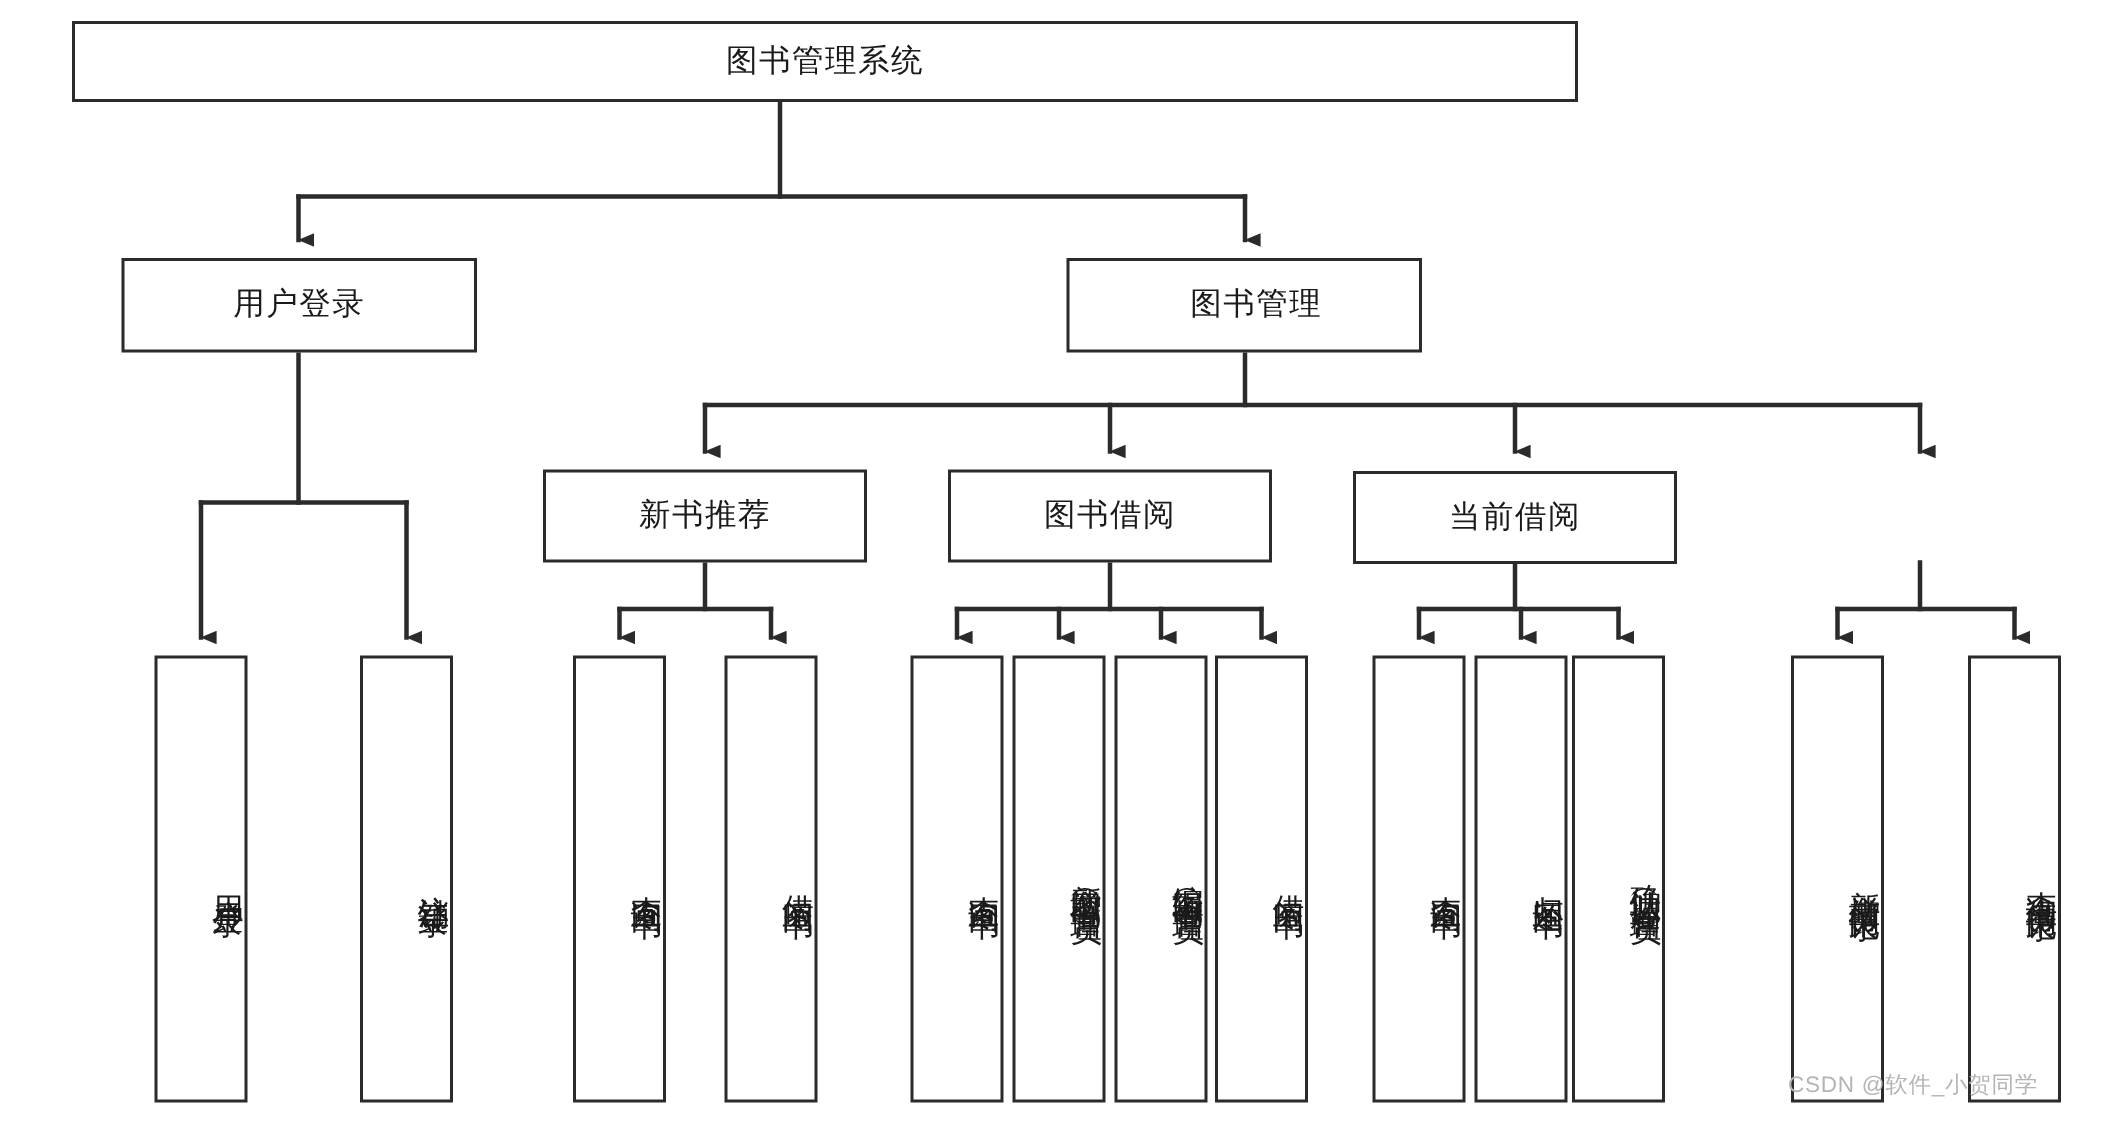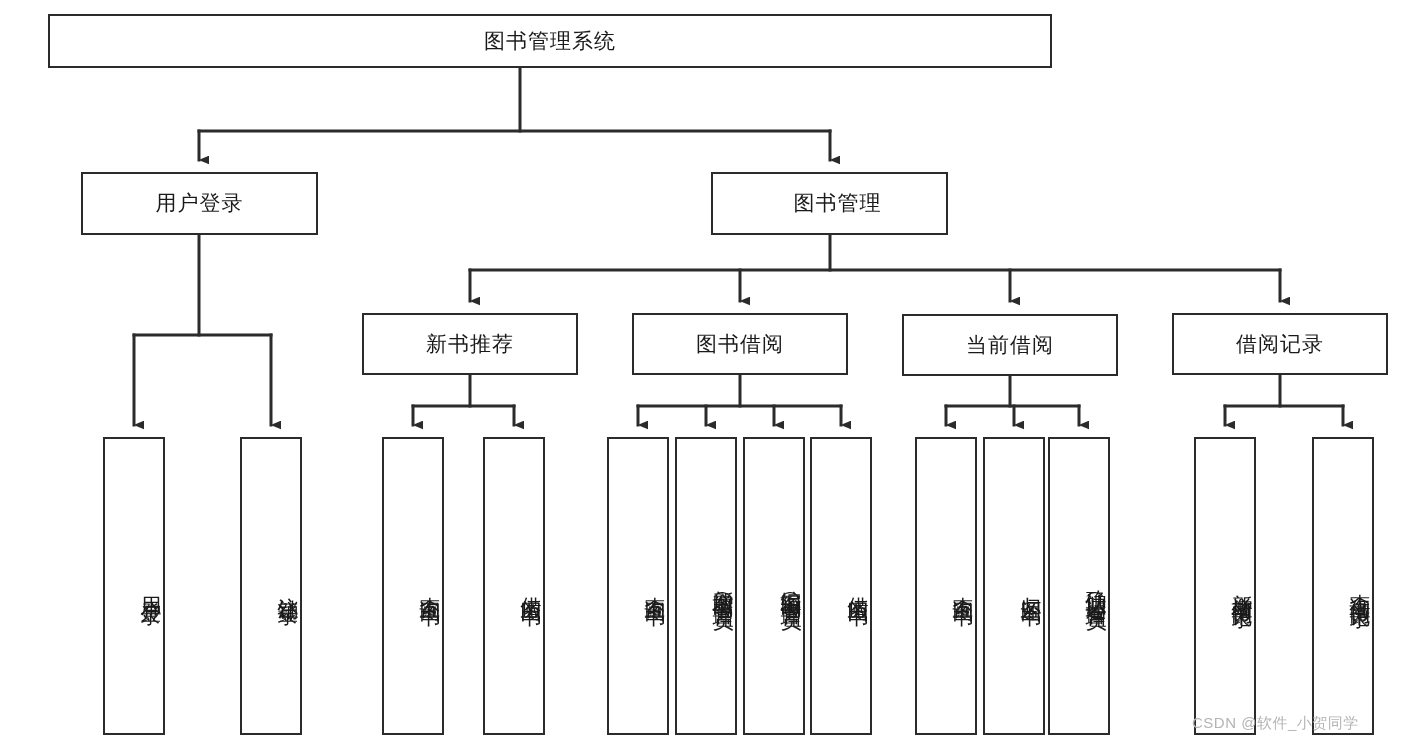--- a/index.html
+++ b/index.html
@@ -126,21 +126,20 @@
   </svg>
 
   <div class="node horiz" style="left: 18px; top: 14px; width: 1004px; height: 54px; margin-left: 30px;">图书管理系统</div>
 
   <div class="node horiz" style="left: 81px; top: 172px; width: 237px; height: 63px;">用户登录</div>
   <div class="node horiz" style="left: 711px; top: 172px; width: 237px; height: 63px; padding-left: 16px;">图书管理</div>
 
   <div class="node horiz" style="left: 362px; top: 313px; width: 216px; height: 62px;">新书推荐</div>
   <div class="node horiz" style="left: 632px; top: 313px; width: 216px; height: 62px;">图书借阅</div>
   <div class="node horiz" style="left: 902px; top: 302px; width: 216px; height: 62px; margin-top: 12px;">当前借阅</div>
-  <div class="node horiz" style="left: 1172px; top: 313px; width: 216px; height: 62px;">借阅记录</div>
 
   <div class="node vert" style="left: 103px; top: 437px; width: 62px; height: 298px;">
     <span class="vlabel">用户登录</span>
   </div>
   <div class="node vert" style="left: 240px; top: 437px; width: 62px; height: 298px;">
     <span class="vlabel">注销登录</span>
   </div>
   <div class="node vert" style="left: 382px; top: 437px; width: 62px; height: 298px;">
     <span class="vlabel">查询图书</span>
   </div>

